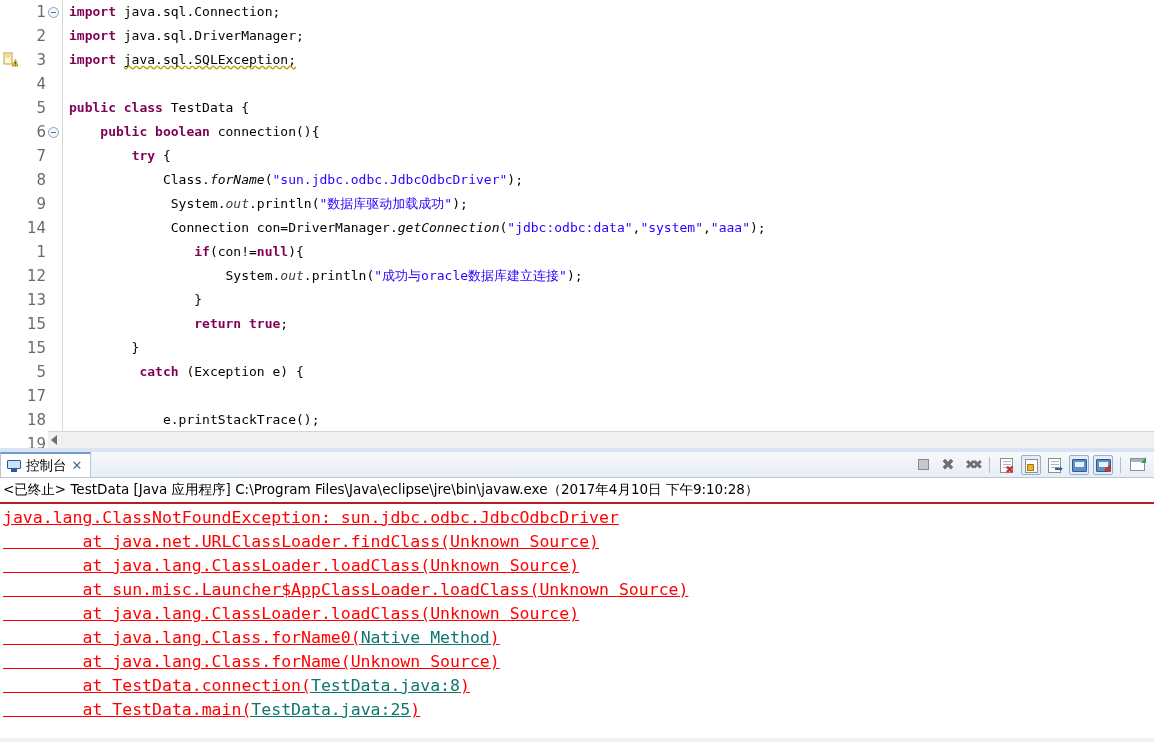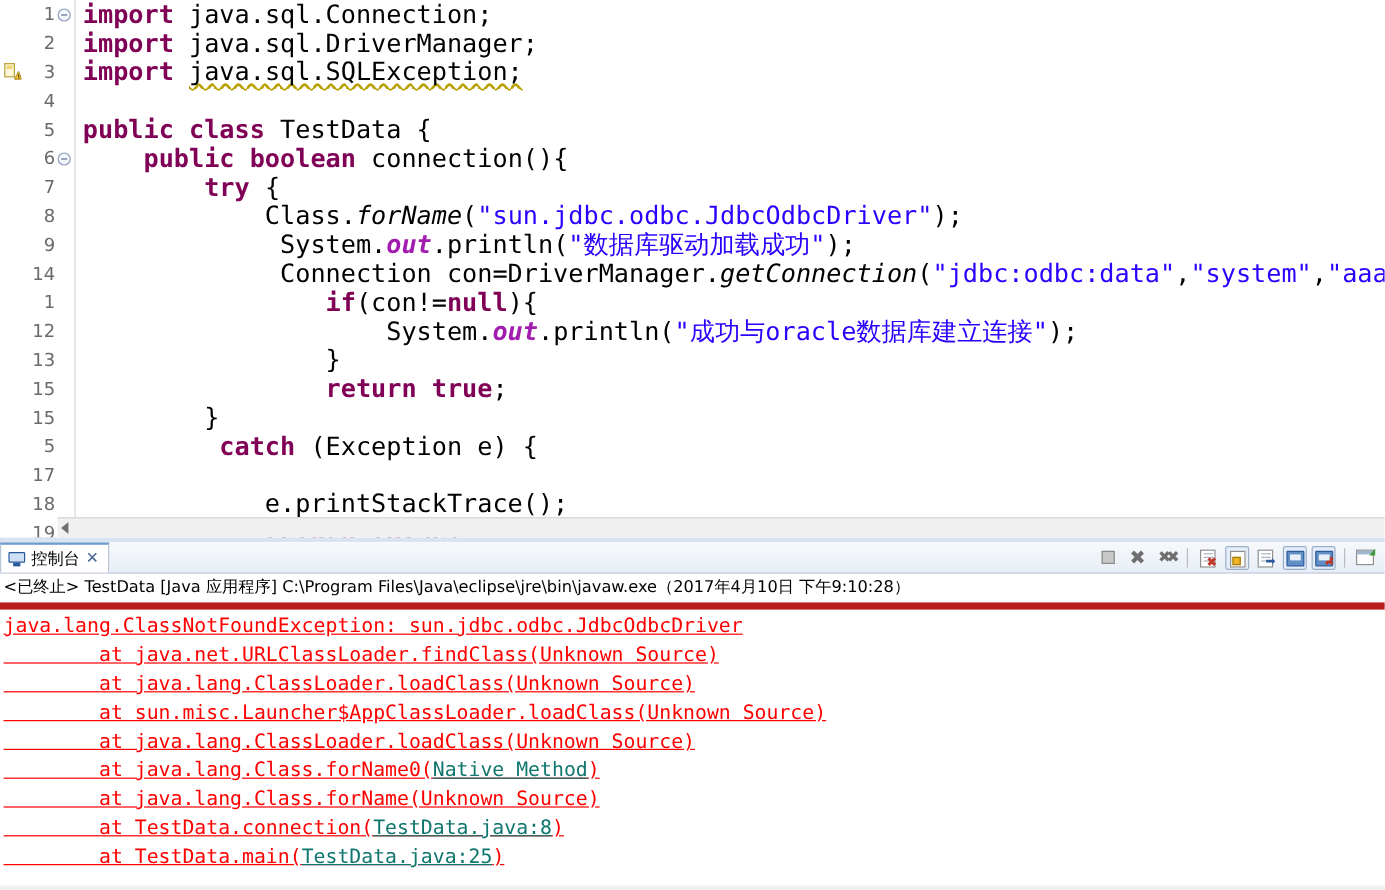--- a/index.html
+++ b/index.html
@@ -83,32 +83,32 @@
     width: 1px;
     align-self: stretch;
     background: #d8d8d8;
     margin-right: 0px;
   }
   .code {
     flex: 1 1 auto;
     position: relative;
     padding-left: 6px;
     font-family: "DejaVu Sans Mono", monospace;
-    font-size: 21px;
+    font-size: 13px;
     line-height: 24px;
     white-space: pre;
     color: #000000;
     overflow: hidden;
   }
   .code-line { height: 24px; }
 
   
   .kw   { color: #7f0055; font-weight: bold; }
   .str  { color: #2a00ff; }
-  .fld  { color: #a21caf; font-weight: bold; font-style: italic; }
+  .fld  { color: #404040; font-weight: normal; font-style: italic; }
   .mth  { color: #000000; font-style: italic; }
   .pln  { color: #000000; }
   .warnline {
     text-decoration: underline wavy #b8a000;
     text-decoration-skip-ink: none;
   }
 
   
   .ed-scroll {
     position: absolute;
@@ -326,21 +326,21 @@
   }
 
   
   .launch-line {
     height: 24px;
     line-height: 22px;
     padding-left: 3px;
     font-family: "DejaVu Sans", sans-serif;
     font-size: 13.5px;
     color: #000000;
-    border-bottom: 6px solid #b91c1c;
+    border-bottom: 2px solid #b91c1c;
     white-space: pre;
   }
   .console-out {
     padding-left: 3px;
     padding-top: 2px;
     font-family: "DejaVu Sans Mono", monospace;
     font-size: 16.5px;
     line-height: 24px;
     color: #ff0000;
     white-space: pre;

